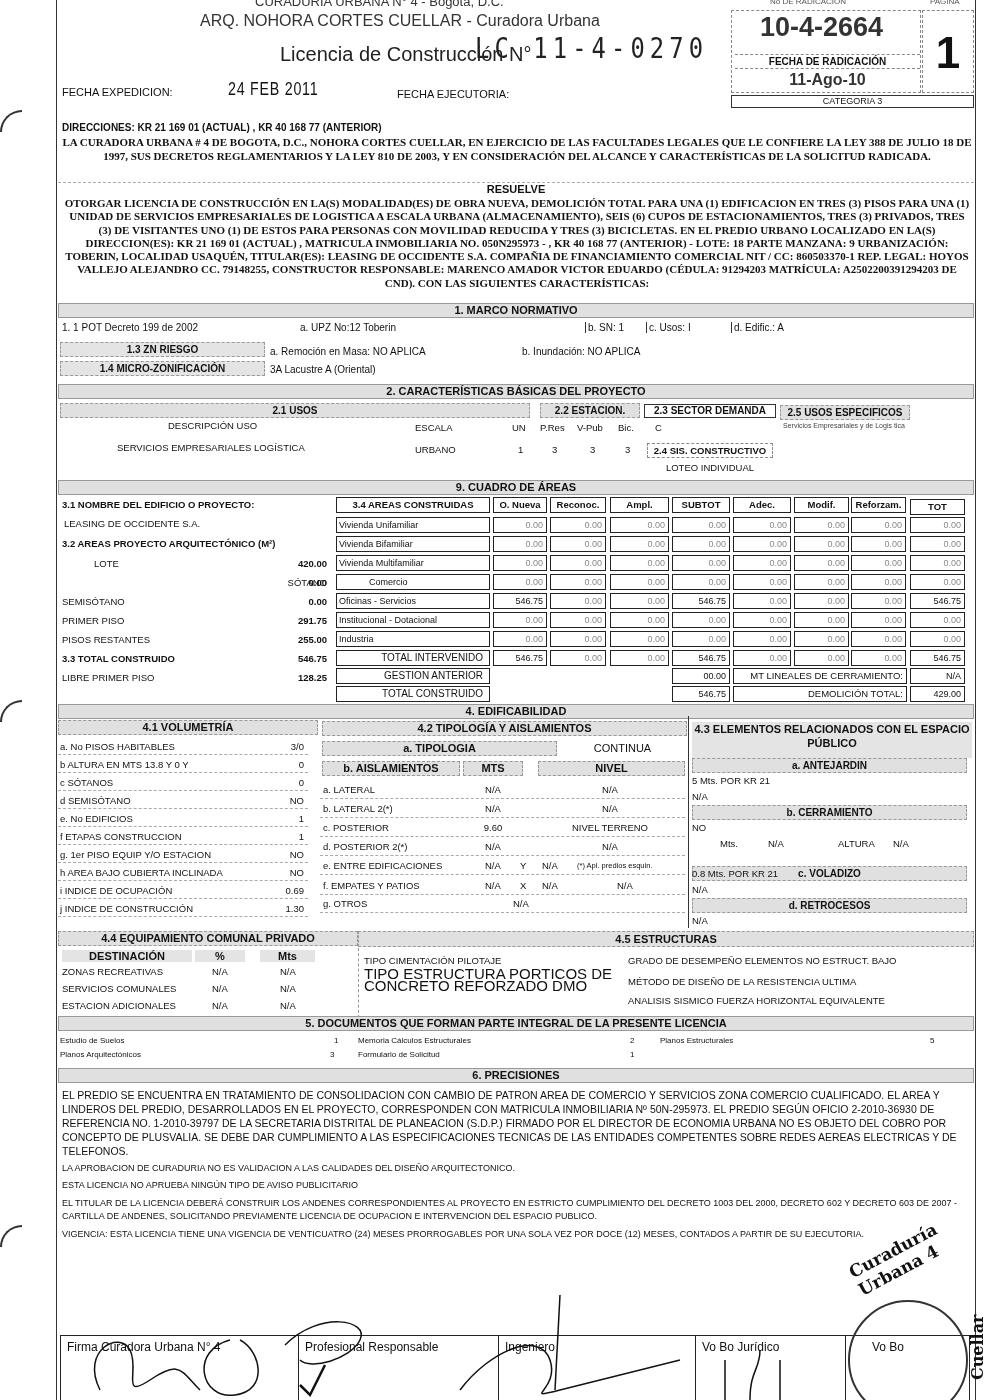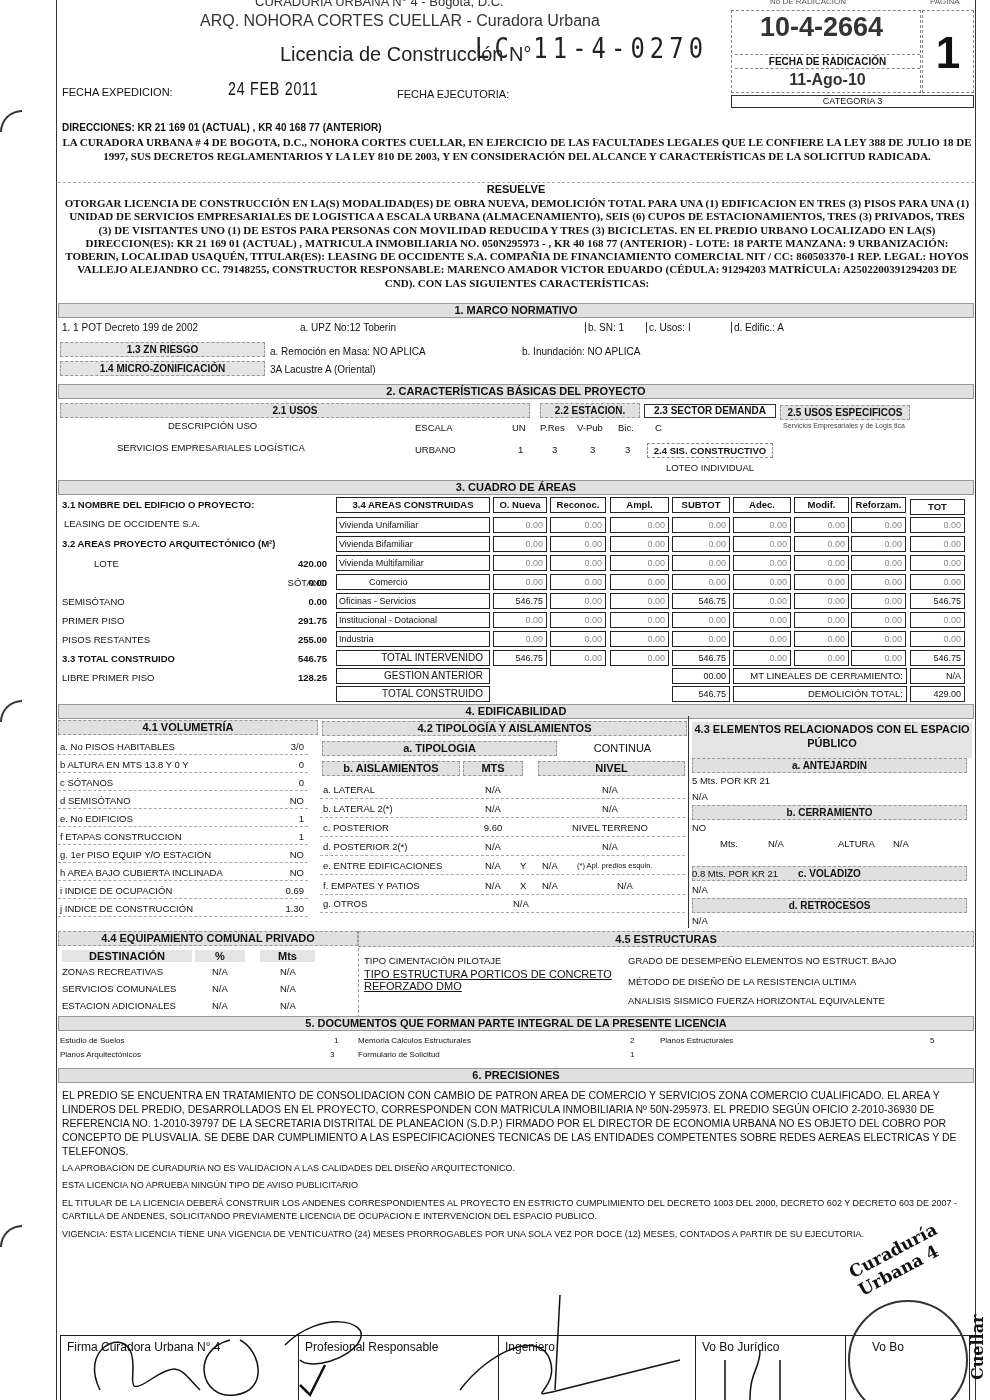--- a/index.html
+++ b/index.html
@@ -94,21 +94,21 @@
 
 <div class="abs" style="left:117px; top:442px; font-size:9.5px;">SERVICIOS EMPRESARIALES LOGÍSTICA</div>
 <div class="abs" style="left:415px; top:444px; font-size:9.5px;">URBANO</div>
 <div class="abs" style="left:518px; top:444px; font-size:9.5px;">1</div>
 <div class="abs" style="left:552px; top:444px; font-size:9.5px;">3</div>
 <div class="abs" style="left:590px; top:444px; font-size:9.5px;">3</div>
 <div class="abs" style="left:625px; top:444px; font-size:9.5px;">3</div>
 <div class="abs" style="left:647px; top:443px; width:126px; height:15px; border:1px dashed #888; font-size:9.5px; font-weight:bold; text-align:center; line-height:13px;">2.4 SIS. CONSTRUCTIVO</div>
 <div class="abs" style="left:647px; top:462px; width:126px; text-align:center; font-size:9.5px;">LOTEO INDIVIDUAL</div>
 
-<div class="band" style="top:480px;">3. CUADRO DE ÁREAS</div>
+<div class="band" style="top:480px;">9. CUADRO DE ÁREAS</div>
 <div class="abs b" style="left:62px; top:499px; font-size:9.5px;">3.1 NOMBRE DEL EDIFICIO O PROYECTO:</div>
 <div class="abs" style="left:64px; top:518px; font-size:9.5px;">LEASING DE OCCIDENTE S.A.</div>
 <div class="abs b" style="left:62px; top:538px; font-size:9.5px;">3.2 AREAS PROYECTO ARQUITECTÓNICO (M²)</div>
 
 <div id="proj-rows">
   <div class="abs" style="left:62px; top:558px; width:265px; font-size:9.5px;padding-left:32px;"><span>LOTE</span><span style="position:absolute; right:0; font-weight:bold;">420.00</span></div>
   <div class="abs" style="left:62px; top:577px; width:265px; font-size:9.5px;text-align:right;"><span>SÓTANO</span><span style="position:absolute; right:0; font-weight:bold;">0.00</span></div>
   <div class="abs" style="left:62px; top:596px; width:265px; font-size:9.5px;"><span>SEMISÓTANO</span><span style="position:absolute; right:0; font-weight:bold;">0.00</span></div>
   <div class="abs" style="left:62px; top:615px; width:265px; font-size:9.5px;"><span>PRIMER PISO</span><span style="position:absolute; right:0; font-weight:bold;">291.75</span></div>
   <div class="abs" style="left:62px; top:634px; width:265px; font-size:9.5px;"><span>PISOS RESTANTES</span><span style="position:absolute; right:0; font-weight:bold;">255.00</span></div>
@@ -306,21 +306,21 @@
     <div class="abs" style="left: 62px; top: 983px; font-size: 9.5px;">SERVICIOS COMUNALES</div>
     <div class="abs" style="left: 212px; top: 983px; font-size: 9.5px;">N/A</div>
     <div class="abs" style="left: 280px; top: 983px; font-size: 9.5px;">N/A</div>
     <div class="abs" style="left: 62px; top: 1000px; font-size: 9.5px;">ESTACION  ADICIONALES</div>
     <div class="abs" style="left: 212px; top: 1000px; font-size: 9.5px;">N/A</div>
     <div class="abs" style="left: 280px; top: 1000px; font-size: 9.5px;">N/A</div>
   </div>
 
 <div class="abs" style="left:358px; top:948px; width:1px; height:70px; border-left:1px dashed #999;"></div>
 <div class="abs lbl" style="left:364px; top:955px; font-size:9.5px;">TIPO CIMENTACIÓN  PILOTAJE</div>
-<div class="abs lbl" style="left:364px; top:968px; width:250px; font-size:11px; line-height:12px;text-decoration:underline;">TIPO ESTRUCTURA  PORTICOS DE CONCRETO REFORZADO DMO</div>
+<div class="abs lbl" style="left:364px; top:968px; width:250px; font-size:15px; line-height:12px;">TIPO ESTRUCTURA  PORTICOS DE CONCRETO REFORZADO DMO</div>
 <div class="abs lbl" style="left:628px; top:955px; font-size:9.5px;">GRADO DE DESEMPEÑO ELEMENTOS NO ESTRUCT.  BAJO</div>
 <div class="abs lbl" style="left:628px; top:976px; font-size:9.5px;">MÉTODO DE DISEÑO  DE LA RESISTENCIA ULTIMA</div>
 <div class="abs lbl" style="left:628px; top:995px; font-size:9.5px;">ANALISIS SISMICO  FUERZA HORIZONTAL EQUIVALENTE</div>
 
 <div class="band" style="top:1016px;">5. DOCUMENTOS QUE FORMAN PARTE INTEGRAL DE LA PRESENTE LICENCIA</div>
 <div class="abs small" style="left:60px; top:1036px;">Estudio de Suelos</div>
 <div class="abs small" style="left:334px; top:1036px;">1</div>
 <div class="abs small" style="left:358px; top:1036px;">Memoria Cálculos Estructurales</div>
 <div class="abs small" style="left:630px; top:1036px;">2</div>
 <div class="abs small" style="left:660px; top:1036px;">Planos Estructurales</div>

